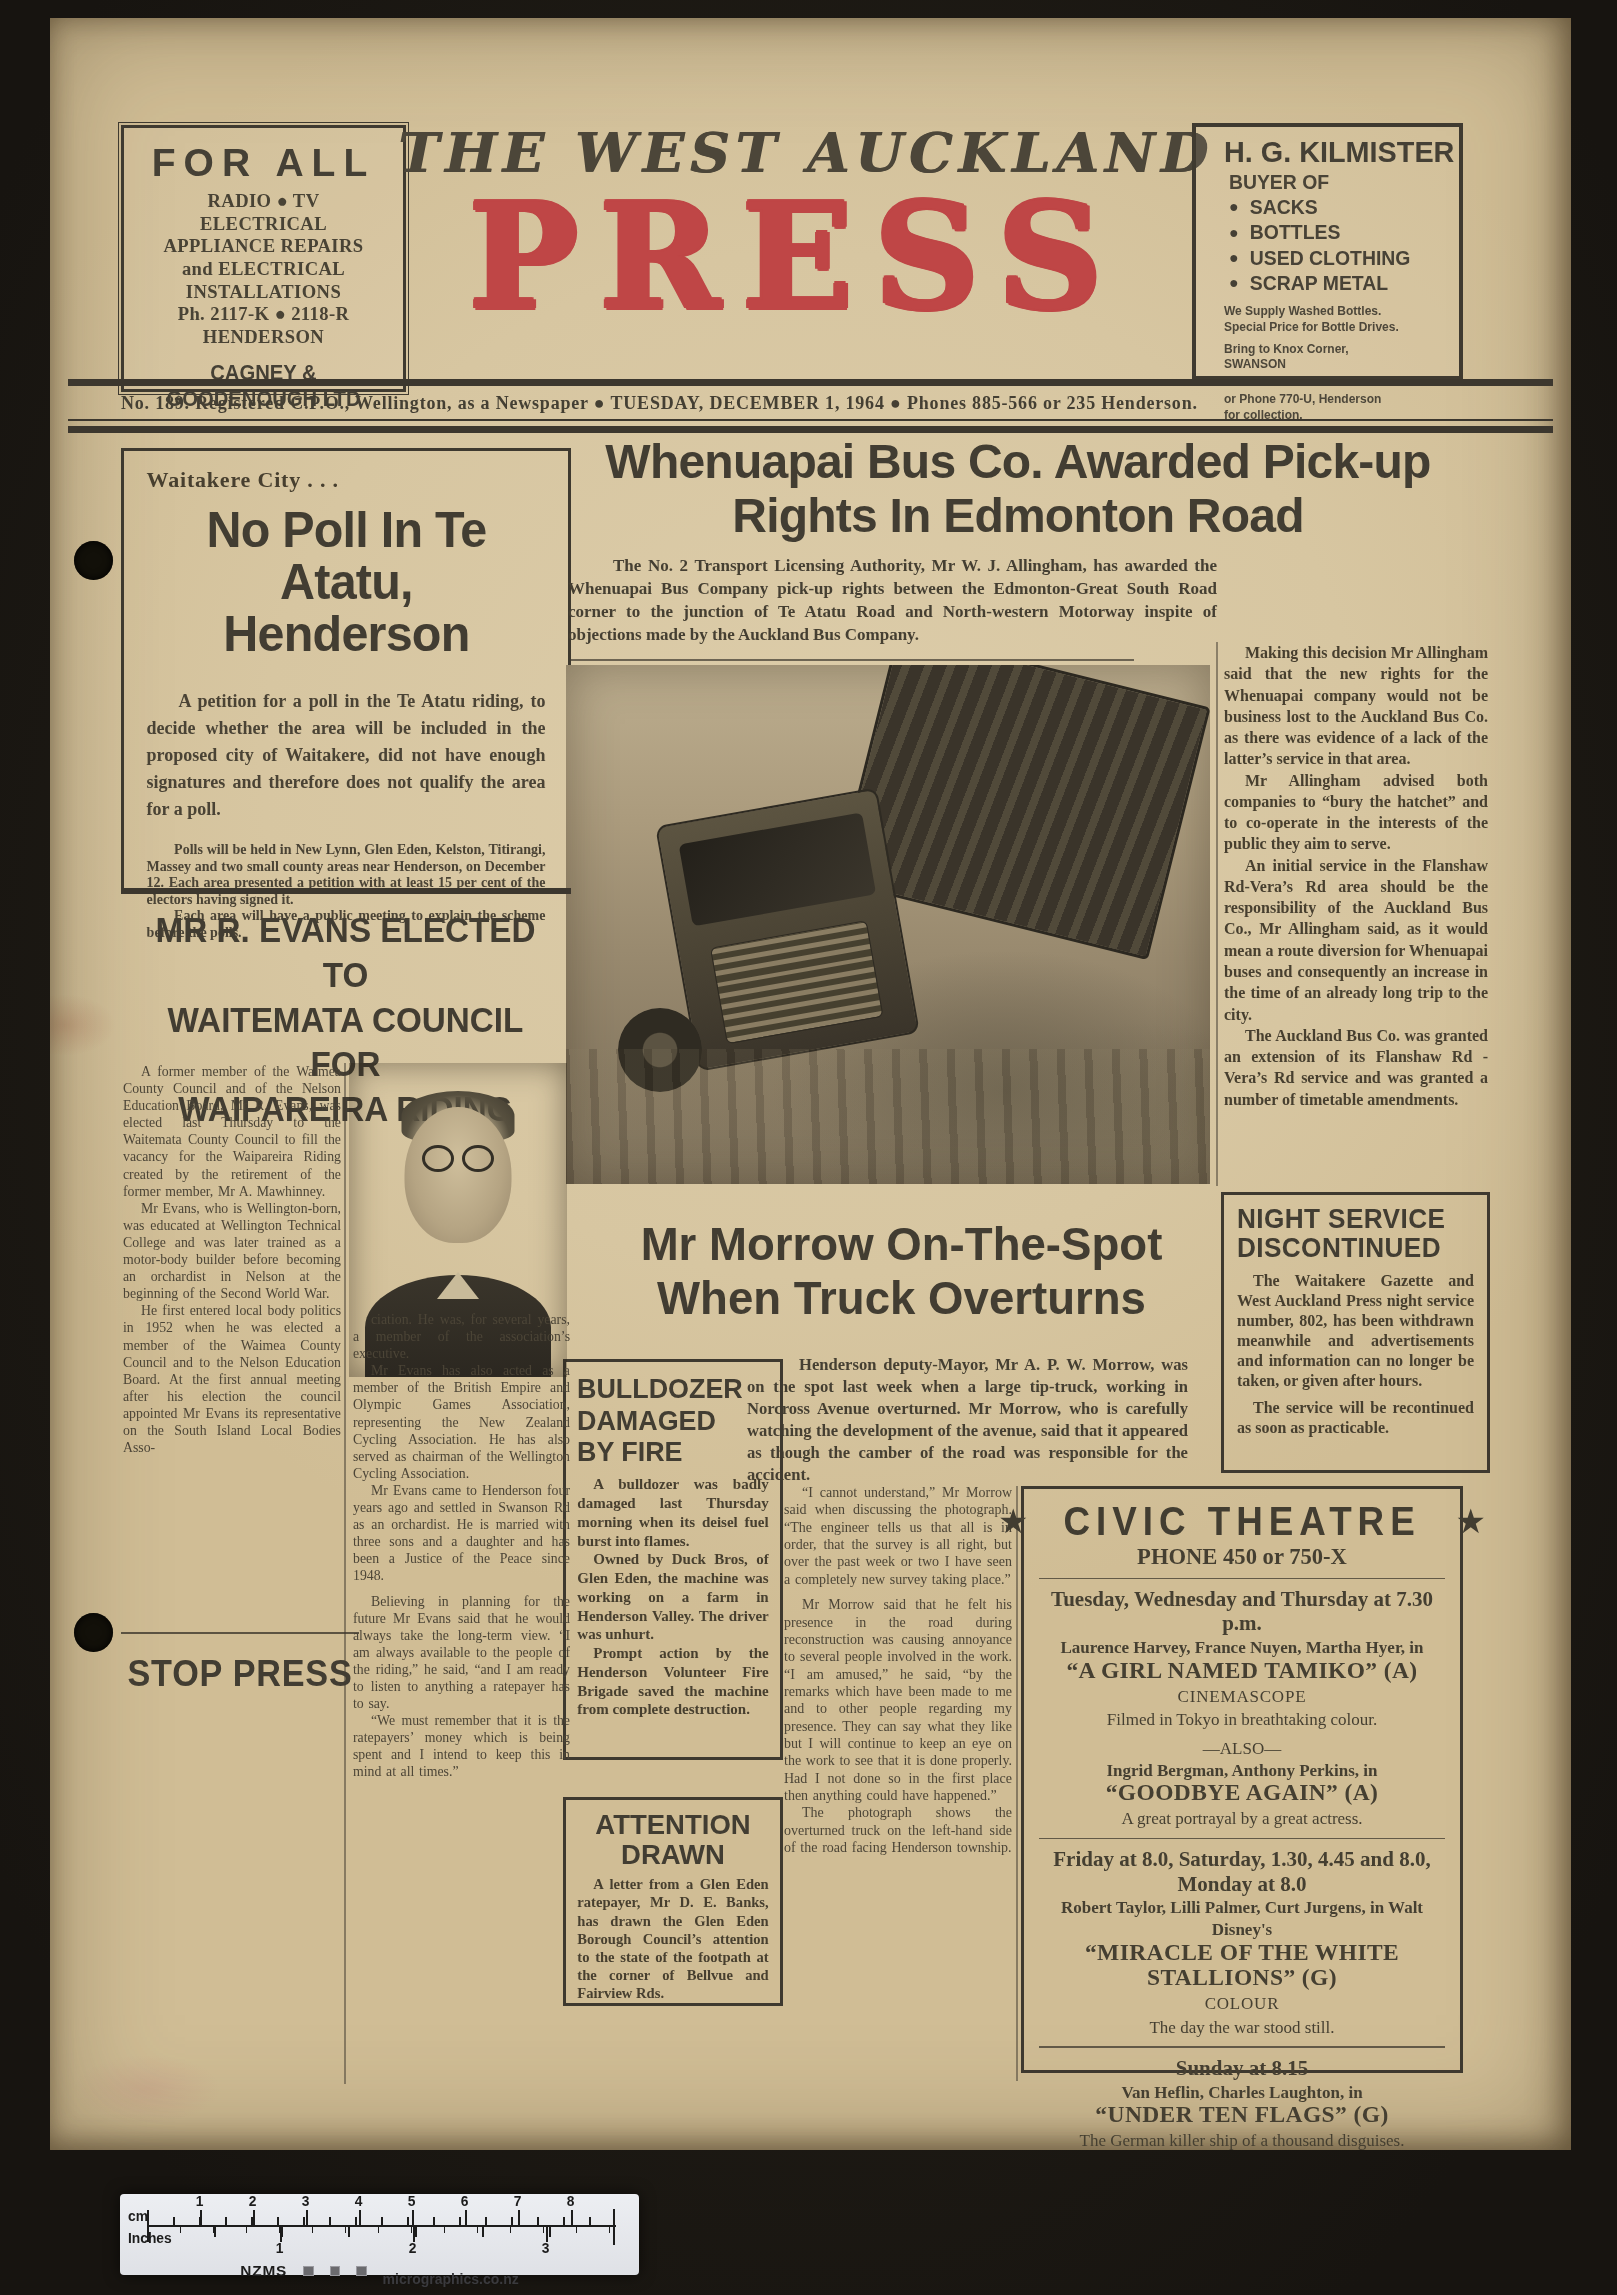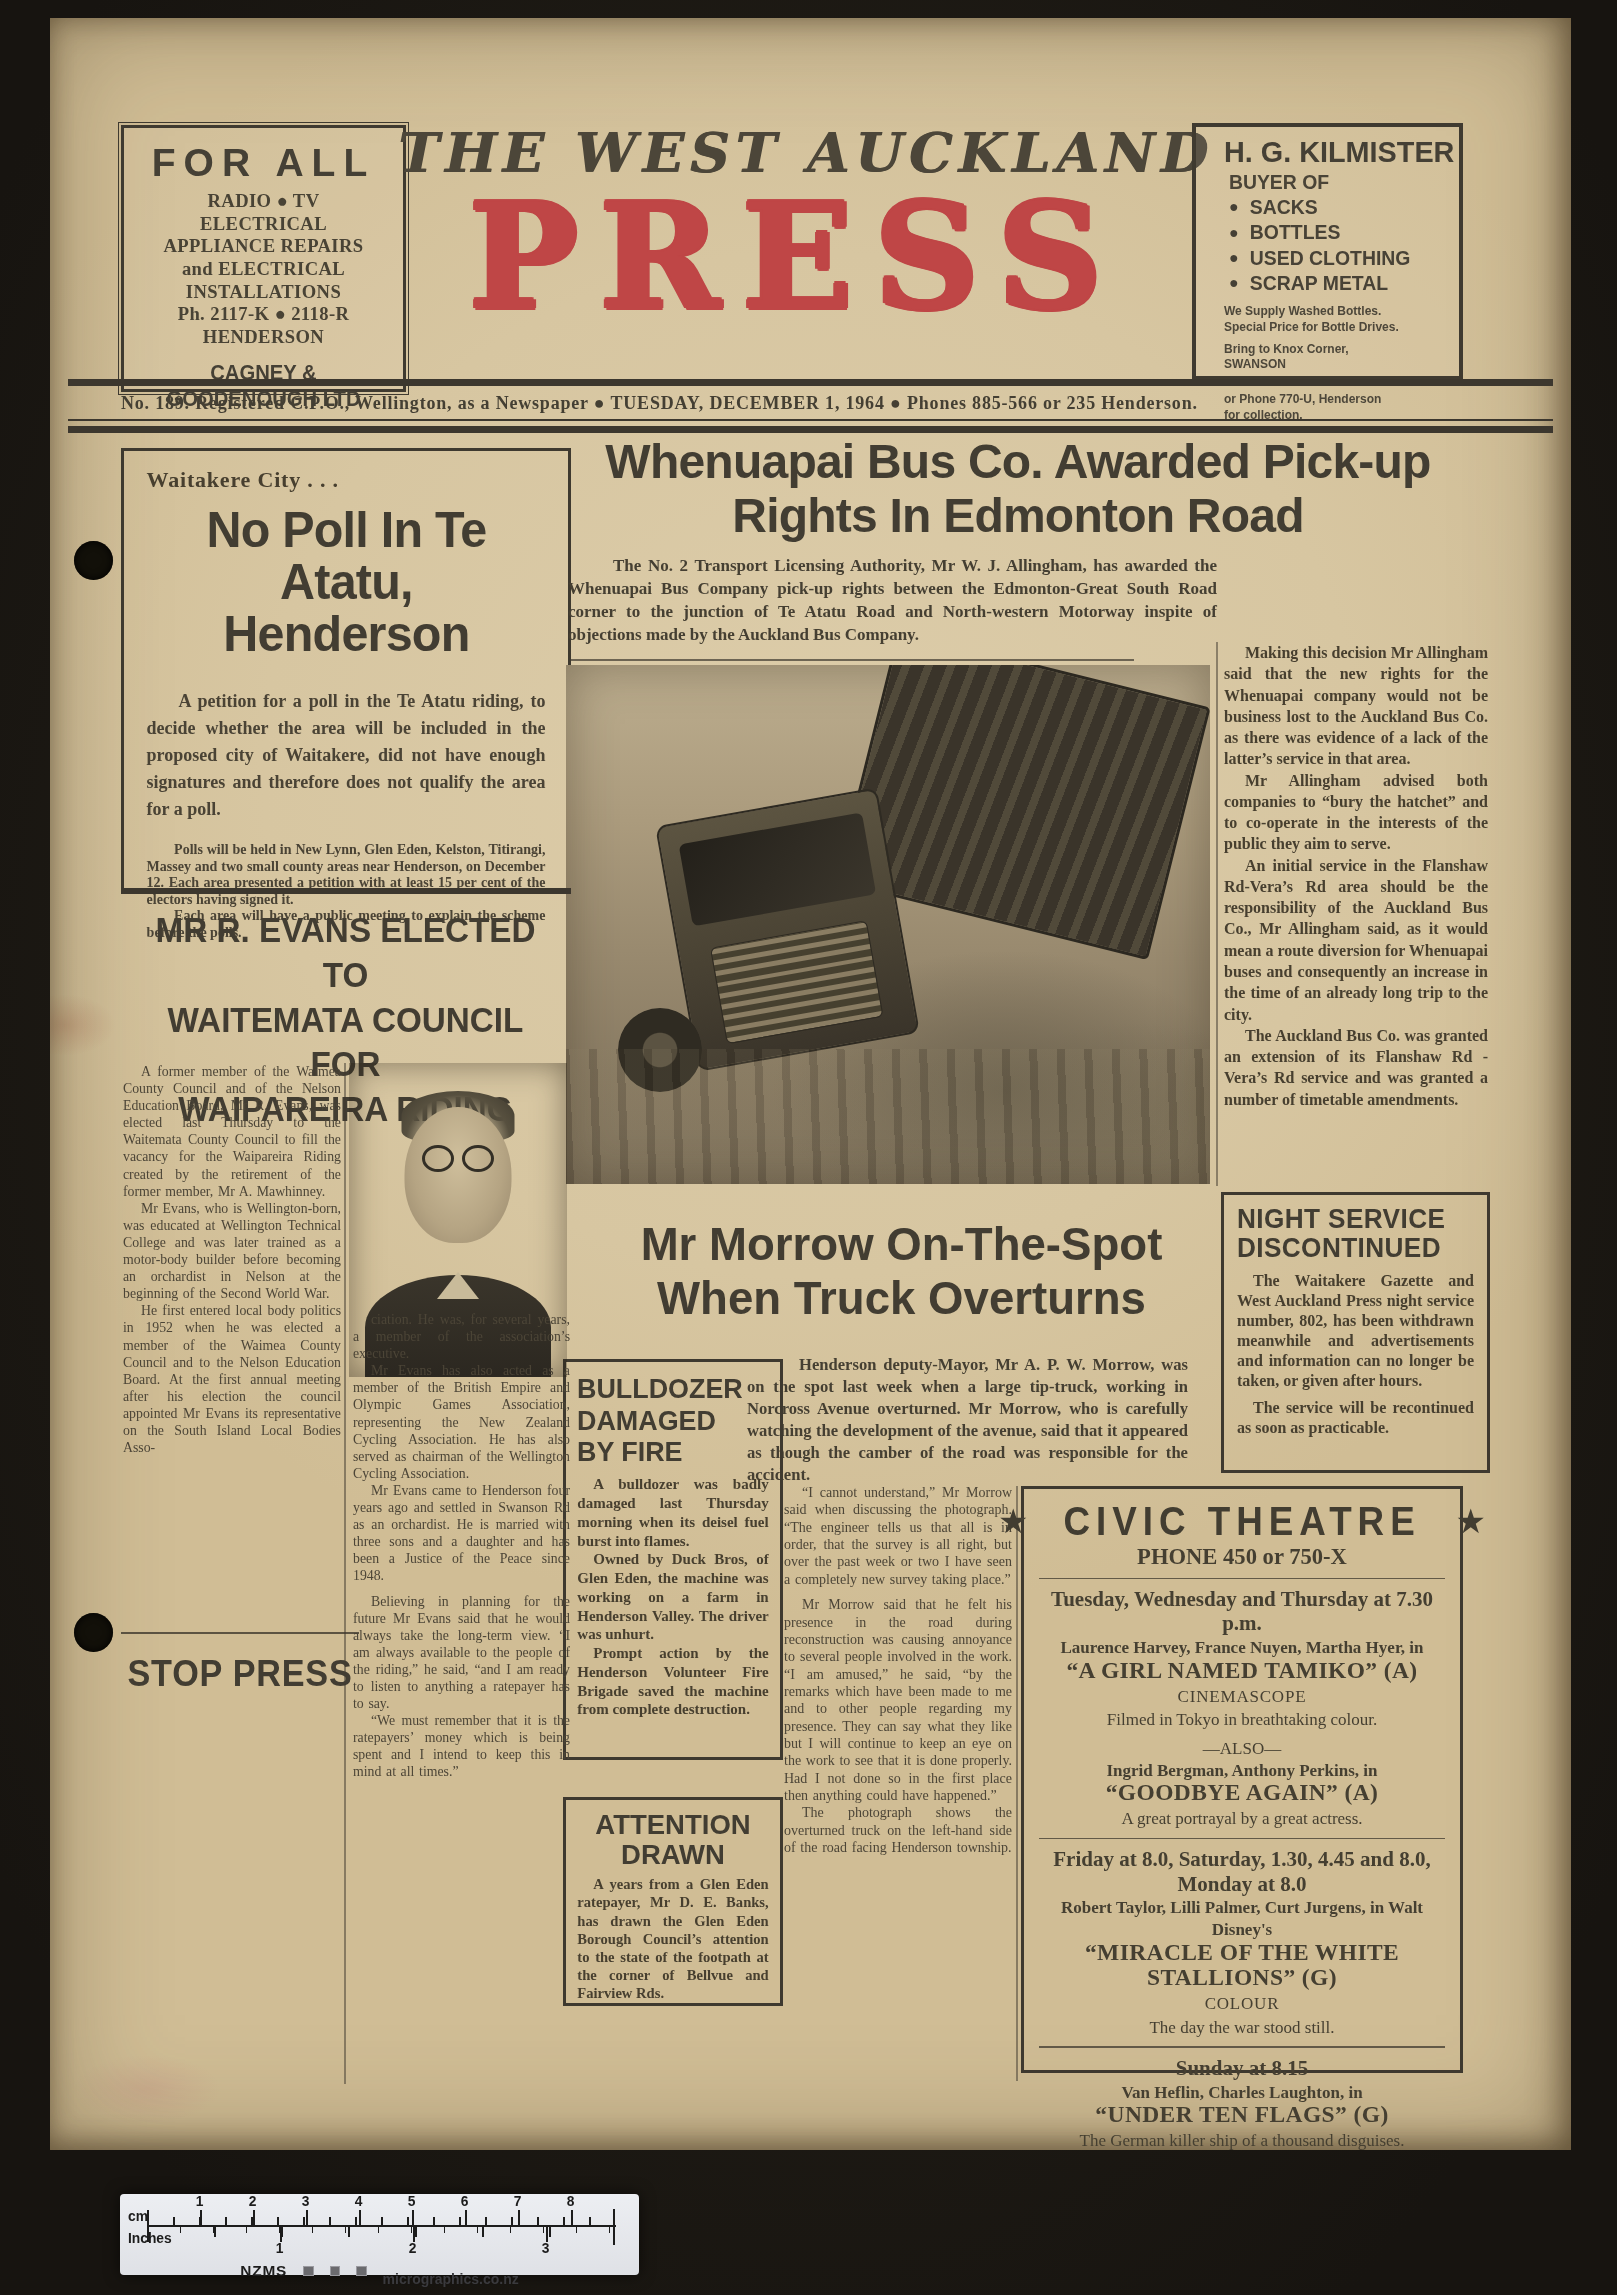--- a/index.html
+++ b/index.html
@@ -325,21 +325,21 @@
       <p class="para">Mr Morrow said that he felt his presence in the road during reconstruction was causing annoyance to several people involved in the work. “I am amused,” he said, “by the remarks which have been made to me and to other people regarding my presence. They can say what they like but I will continue to keep an eye on the work to see that it is done properly. Had I not done so in the first place then anything could have happened.”</p>
       <p class="para">The photograph shows the overturned truck on the left-hand side of the road facing Henderson township.</p>
     </div>
 
   <div class="abs nbox box-attention">
     <div class="headline bhl">
         <div>ATTENTION</div>
         <div>DRAWN</div>
       </div>
     <div class="boxparas">
-        <p class="para">A years from a Glen Eden ratepayer, Mr D. E. Banks, has drawn the Glen Eden Borough Council’s attention to the state of the footpath at the corner of Bellvue and Fairview Rds.</p>
+        <p class="para">A letter from a Glen Eden ratepayer, Mr D. E. Banks, has drawn the Glen Eden Borough Council’s attention to the state of the footpath at the corner of Bellvue and Fairview Rds.</p>
       </div>
   </div>
 
   <div class="abs vrule vr-civic"></div>
   <div class="abs nbox box-civic">
     <div class="civic-title-row">
       <span class="civic-star">★</span>
       <span class="civic-title">CIVIC  THEATRE</span>
       <span class="civic-star">★</span>
     </div>

